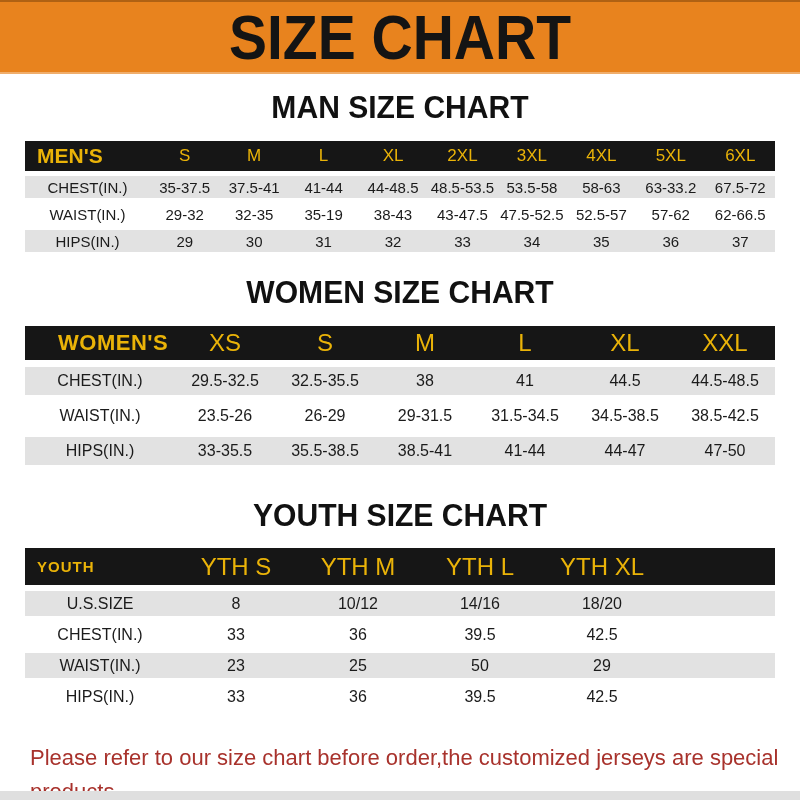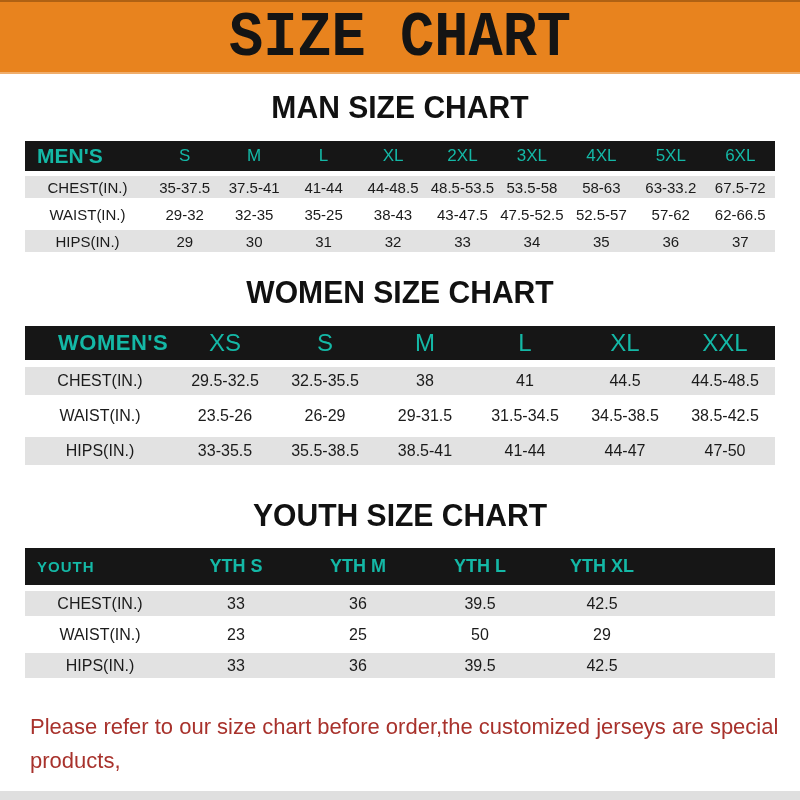--- a/index.html
+++ b/index.html
@@ -9,21 +9,20 @@
     font-family: "Liberation Sans", sans-serif;
     overflow: hidden;
     position: relative;
   }
   .banner {
     height: 72px;
     background: var(--banner-bg, #e8831e);
     display: flex; align-items: center; justify-content: center;
     border-top: 2px solid rgba(70, 35, 0, 0.35);
     box-shadow: inset 0 -2px 0 rgba(255,255,255,0.35);
-    font-family: Liberation Mono, monospace;
   }
   .banner-title {
     display: inline-block;
     font-size: 60px;
     font-weight: 700;
     color: #141414;
     line-height: 1;
     letter-spacing: 0px;
     transform: scaleX(0.95) scaleY(1.06);
     white-space: nowrap;
@@ -46,28 +45,28 @@
     margin: 0 auto;
     border-collapse: separate;
     table-layout: fixed;
   }
   table.sec-0 { border-spacing: 0 5px; }
   table.sec-1 { border-spacing: 0 7px; }
   table.sec-2 { border-spacing: 0 6px; }
 
   .size-table th {
     background: var(--header-bg, #161616);
-    color: #14b8a6;
+    color: #eab308;
     font-weight: 400;
     text-align: center;
     padding: 0;
   }
   table.sec-0 th { height: 30px; font-size: 17px; }
   table.sec-1 th { height: 34px; font-size: 24px; }
-  table.sec-2 th { height: 37px; font-size: 18px; font-weight: bold; }
+  table.sec-2 th { height: 37px; font-size: 24px; }
 
   .size-table th.row-label {
     text-align: left;
     padding-left: 12px;
     font-weight: 700;
   }
   table.sec-0 th.row-label { font-size: 21px; }
   table.sec-1 th.row-label { font-size: 22px; letter-spacing: 0.5px; padding-left: 33px; }
   table.sec-2 th.row-label { font-size: 15px; letter-spacing: 1px; }
 
@@ -142,21 +141,21 @@
           <td>48.5-53.5</td>
           <td>53.5-58</td>
           <td>58-63</td>
           <td>63-33.2</td>
           <td>67.5-72</td>
         </tr>
         <tr>
           <td class="row-label">WAIST(IN.)</td>
           <td>29-32</td>
           <td>32-35</td>
-          <td>35-25</td>
+          <td>35-19</td>
           <td>38-43</td>
           <td>43-47.5</td>
           <td>47.5-52.5</td>
           <td>52.5-57</td>
           <td>57-62</td>
           <td>62-66.5</td>
         </tr>
         <tr>
           <td class="row-label">HIPS(IN.)</td>
           <td>29</td>
@@ -238,20 +237,28 @@
           <th class="row-label">YOUTH</th>
           <th>YTH S</th>
           <th>YTH M</th>
           <th>YTH L</th>
           <th>YTH XL</th>
           <th></th>
         </tr>
       </thead>
       <tbody>
         <tr>
+          <td class="row-label">U.S.SIZE</td>
+          <td>8</td>
+          <td>10/12</td>
+          <td>14/16</td>
+          <td>18/20</td>
+          <td></td>
+        </tr>
+        <tr>
           <td class="row-label">CHEST(IN.)</td>
           <td>33</td>
           <td>36</td>
           <td>39.5</td>
           <td>42.5</td>
           <td></td>
         </tr>
         <tr>
           <td class="row-label">WAIST(IN.)</td>
           <td>23</td>

